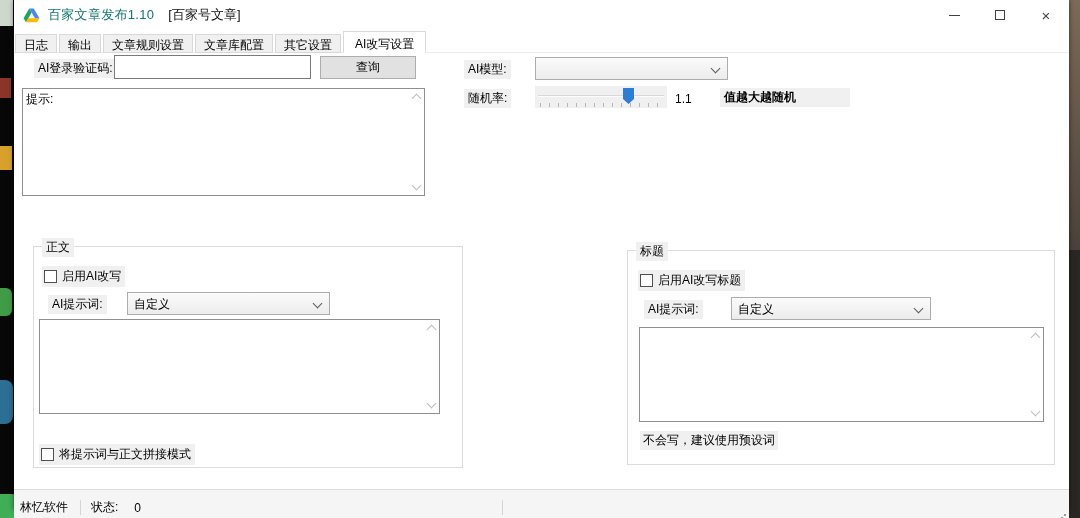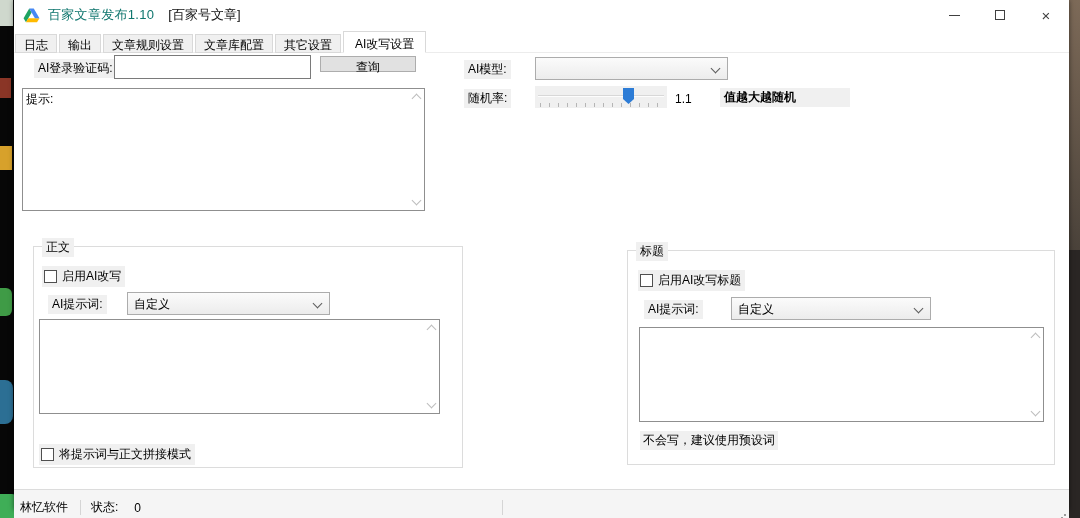--- a/index.html
+++ b/index.html
@@ -123,38 +123,38 @@
     <div class="tab">输出</div>
     <div class="tab">文章规则设置</div>
     <div class="tab">文章库配置</div>
     <div class="tab">其它设置</div>
     <div class="tab active">AI改写设置</div>
   </div>
   <div class="tabline"></div>
 
   <div class="lbl" style="left:20px;top:59px;">AI登录验证码:</div>
   <input class="tb" style="left: 100px; top: 55px; width: 197px; height: 24px;" value="">
-  <div class="btn" style="left:306px;top:56px;width:96px;height:16px;">查询</div>
+  <div class="btn" style="left:306px;top:56px;width:96px;height:23px;">查询</div>
 
   <div class="lbl" style="left:450px;top:60px;">AI模型:</div>
   <div class="combo" style="left:521px;top:57px;width:193px;">
     <span></span>
     <span class="chev"></span>
   </div>
 
   <div class="lbl" style="left:450px;top:89px;">随机率:</div>
   <div class="slider" style="left:521px;top:86px;width:132px;height:22px;">
     <div class="track"></div>
     <div class="thumb" style="background: rgb(45, 124, 214);"></div>
     <div class="ticks"></div>
   </div>
   <div class="lbl" style="left:657px;top:90px;background:#fff;">1.1</div>
   <div class="lbl" style="left:706px;top:88px;width:130px;font-weight:bold;">值越大越随机</div>
 
-  <div class="area" style="left:8px;top:88px;width:403px;height:123px;">
+  <div class="area" style="left:8px;top:88px;width:403px;height:108px;">
     <span class="txt">提示:</span>
     <span class="chev-up"></span>
     <span class="chev-down"></span>
   </div>
 
   <div class="groupbox" style="left:19px;top:246px;width:430px;height:222px;">
     <div class="legend">正文</div>
     <div class="cbrow" style="left:8px;top:19px;">
       <span class="cb"></span>
       <span>启用AI改写</span>

